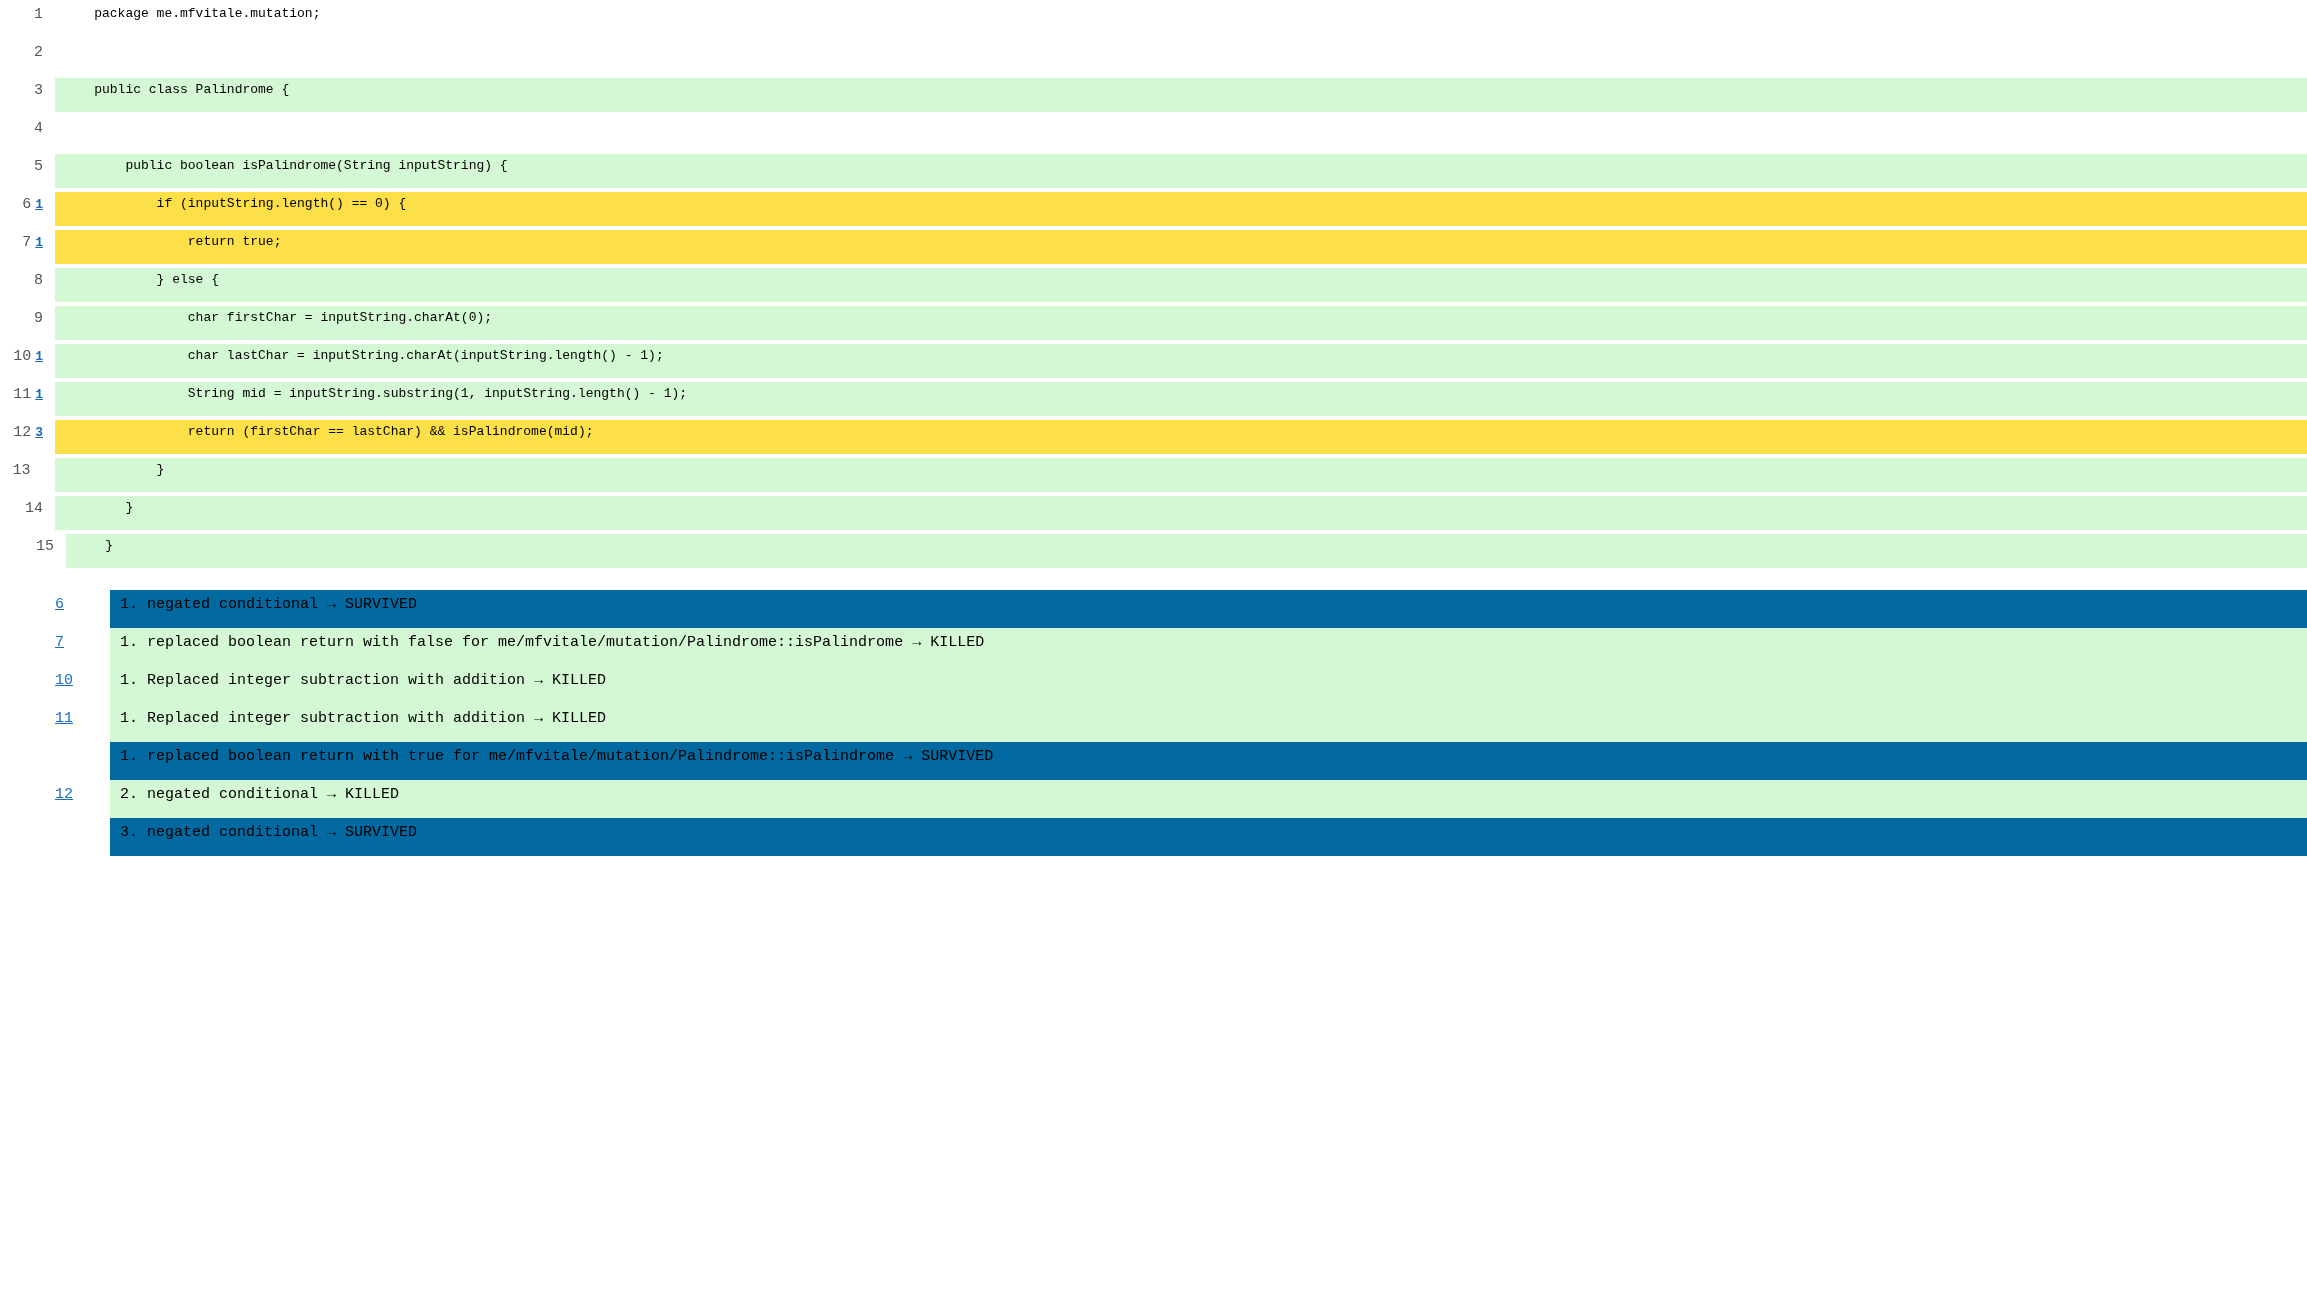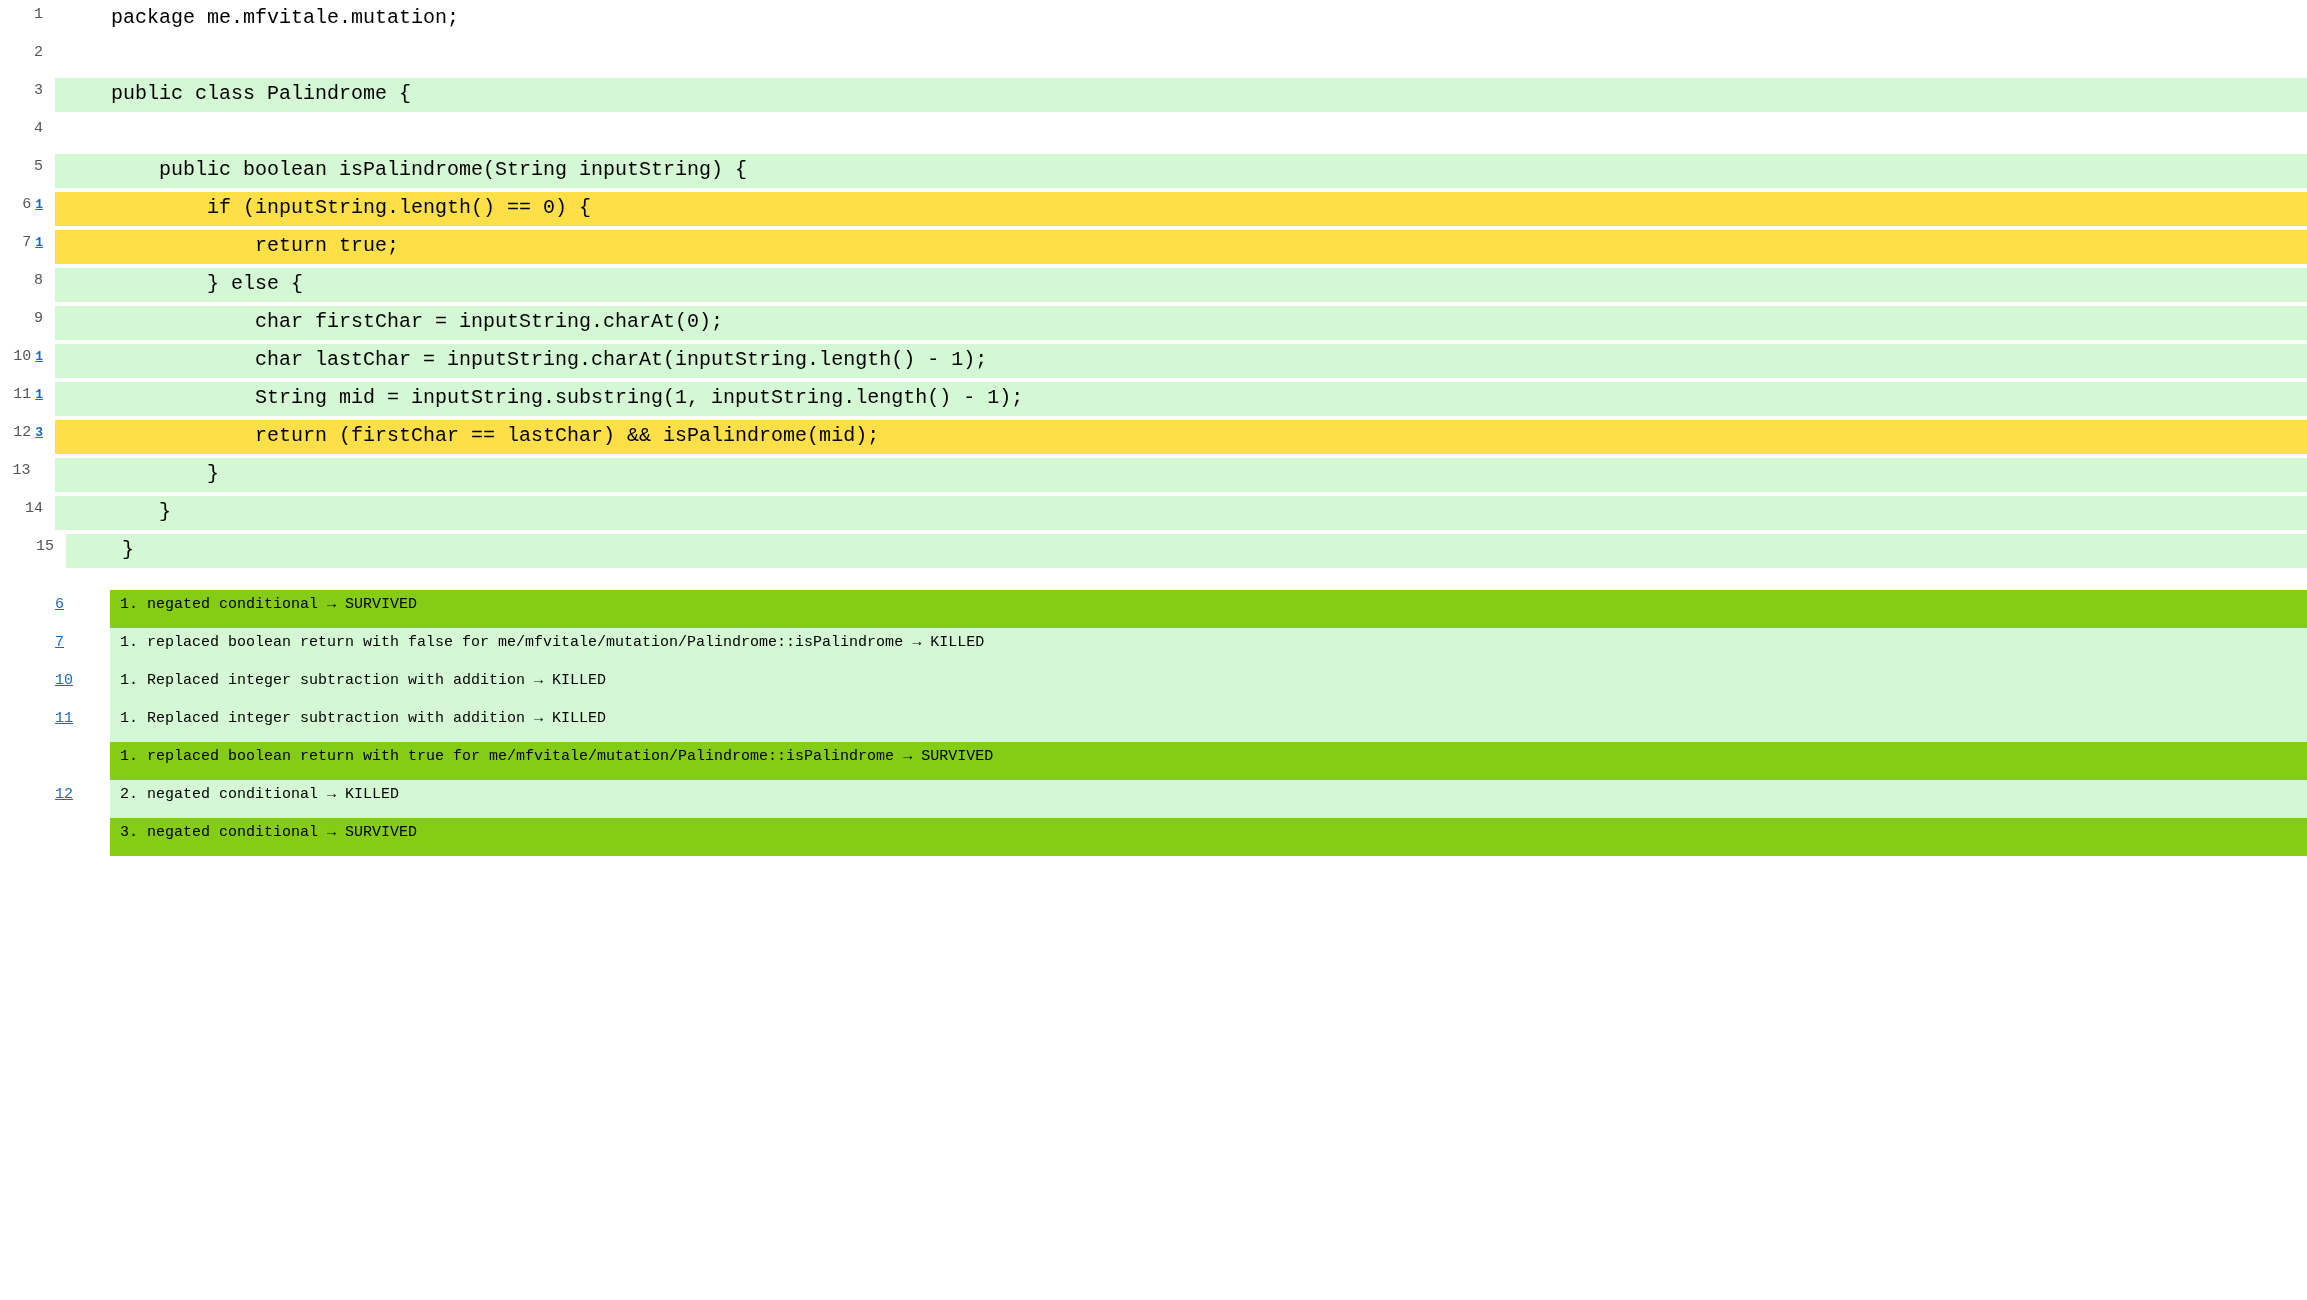--- a/index.html
+++ b/index.html
@@ -53,21 +53,21 @@
     .line-number-inner {
       display: flex;
       align-items: center;
       gap: 2px;
     }
 
     .line-content {
       flex: 1;
       padding: 4px 8px;
       font-family: 'Courier New', Courier, monospace;
-      font-size: 20px;
+      font-size: 13px;
       white-space: pre;
     }
 
     .bg-green { background-color: #d4f8d4; font-family: Liberation Mono, monospace; }
     .bg-red { background-color: #fde047; }
     .bg-white { background-color: #fff; }
 
     
     .mutations-section {
       margin-top: 20px;
@@ -102,21 +102,21 @@
 
     .mutation-text {
       flex: 1;
       padding: 6px 10px;
       font-family: 'Courier New', Courier, monospace;
       font-size: 15px;
       white-space: pre;
     }
 
     .mut-green { background-color: #d4f8d4; }
-    .mut-red { background-color: #84cc16; }
+    .mut-red { background-color: #0369a1; }
 
     .no-ref {
       min-width: 55px;
       flex-shrink: 0;
     }
   </style>
 </head>
 <body>
 
 <div class="page-container">

